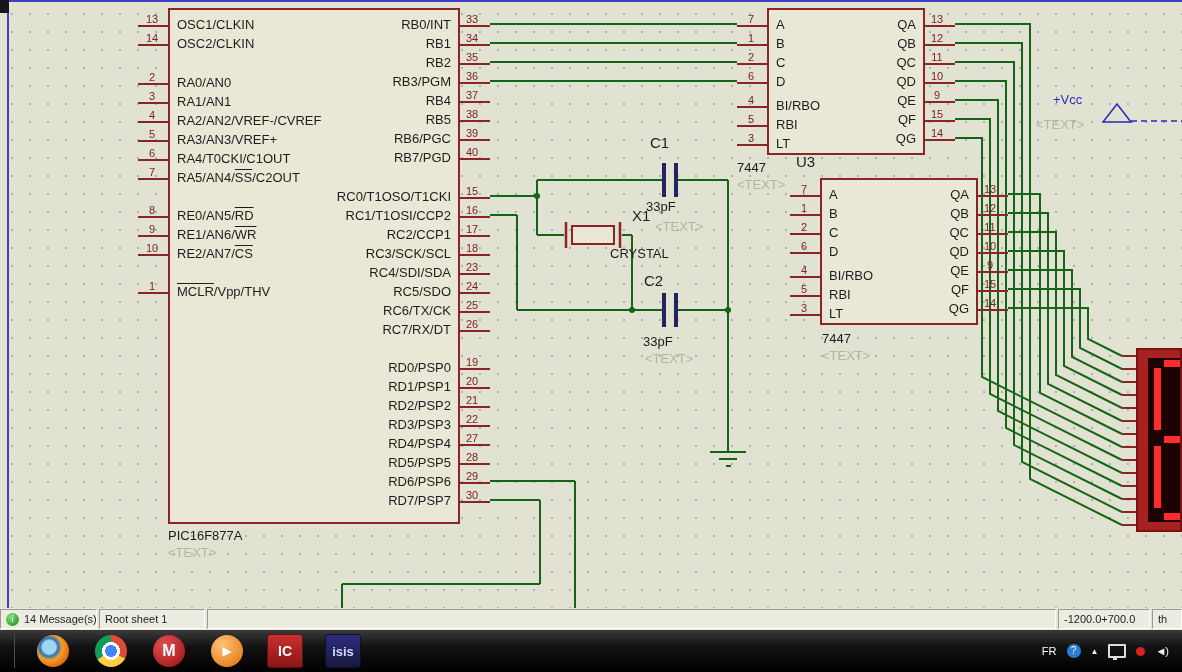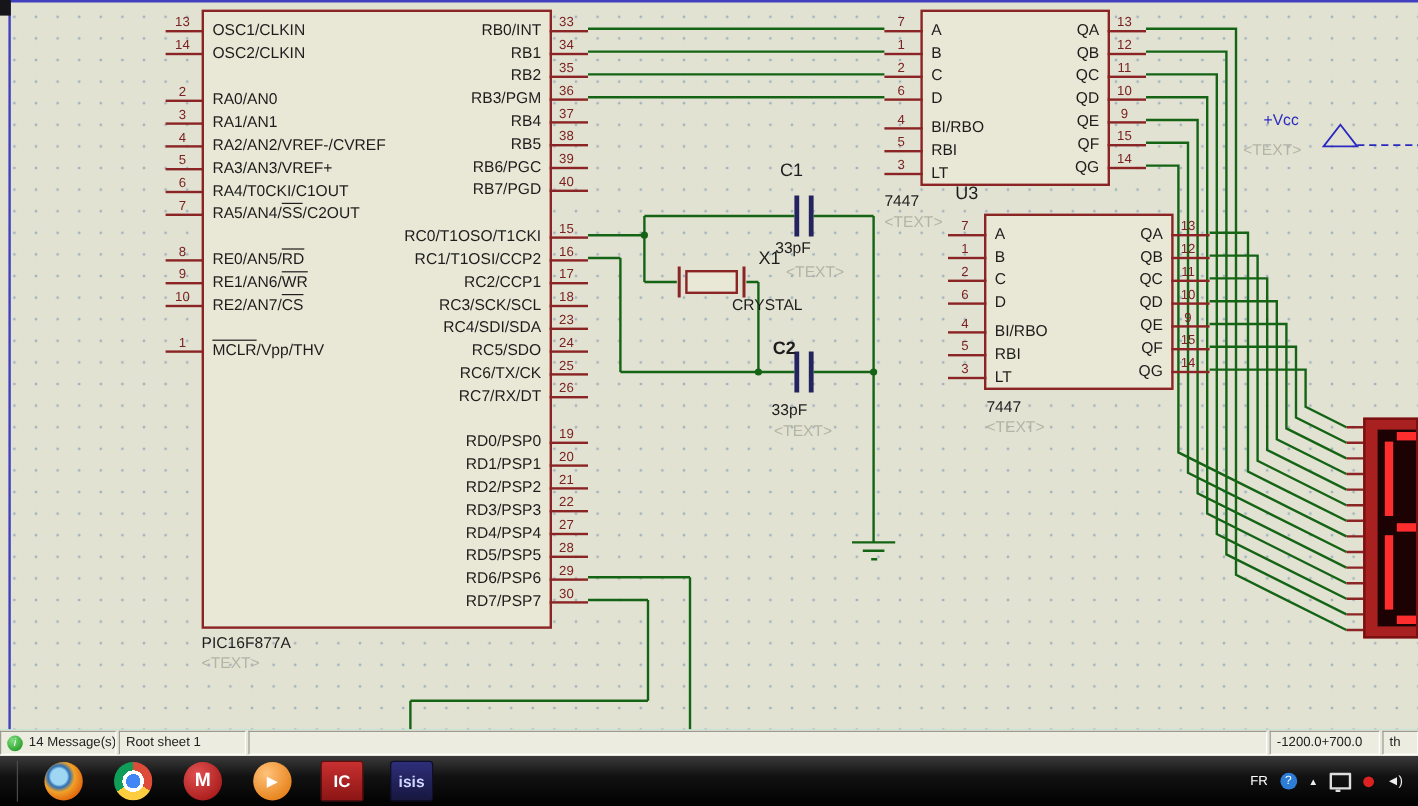--- a/index.html
+++ b/index.html
@@ -1,17 +1,17 @@
 <!DOCTYPE html>
 <html><head>
 <meta charset="utf-8">
 <style>
   html,body{margin:0;padding:0;background:#000;}
   .screen{position:relative;width:1182px;height:672px;overflow:hidden;
-          font-family:"Liberation Sans",sans-serif;background:#5eead4;}
+          font-family:"Liberation Sans",sans-serif;background:#e5e5e5;}
   
   .schematic{position:absolute;left:0;top:0;width:1182px;height:608px;overflow:hidden;
     background-color:#e2e2d2;
     background-image:radial-gradient(circle, rgba(110,140,175,.55) 1px, transparent 1.4px);
     background-size:18px 18px;background-position:3px 5px;}
   .schematic svg{position:absolute;left:0;top:0;}
   .chip{position:absolute;background:#e9e8d6;border:2px solid #8b2525;box-sizing:border-box;}
   .prow{position:absolute;left:0;right:0;height:19px;font-size:13px;color:#1d1d1d;}
   .pstub{position:absolute;top:9px;width:32px;height:2px;background:#8b2525;}
   .prow.l .pstub{left:-32px;} .prow.r .pstub{right:-32px;}
@@ -459,21 +459,21 @@
         </div>
     </div>
     <div class="lbl" style="left:822px;top:331px;">7447</div>
     <div class="lbl ghost" style="left:822px;top:348px;">&lt;TEXT&gt;</div>
 
     <div class="lbl big" style="left:650px;top:134px;">C1</div>
     <div class="lbl" style="left:646px;top:199px;">33pF</div>
     <div class="lbl big" style="left:632px;top:207px;">X1</div>
     <div class="lbl ghost" style="left:655px;top:219px;">&lt;TEXT&gt;</div>
     <div class="lbl" style="left:610px;top:246px;">CRYSTAL</div>
-    <div class="lbl big" style="left:644px;top:282px;font-weight:bold;">C2</div>
+    <div class="lbl big" style="left:644px;top:272px;">C2</div>
     <div class="lbl" style="left:643px;top:334px;">33pF</div>
     <div class="lbl ghost" style="left:645px;top:351px;">&lt;TEXT&gt;</div>
 
     <div class="lbl blue" style="left:1053px;top:92px;">+Vcc</div>
     <div class="lbl ghost" style="left:1036px;top:117px;">&lt;TEXT&gt;</div>
 
     <div class="sevenseg">
       <div class="ssface"></div>
       <div class="seg" style="left:16px;top:18px;width:7px;height:62px;"></div>
       <div class="seg" style="left:16px;top:96px;width:7px;height:62px;"></div>

